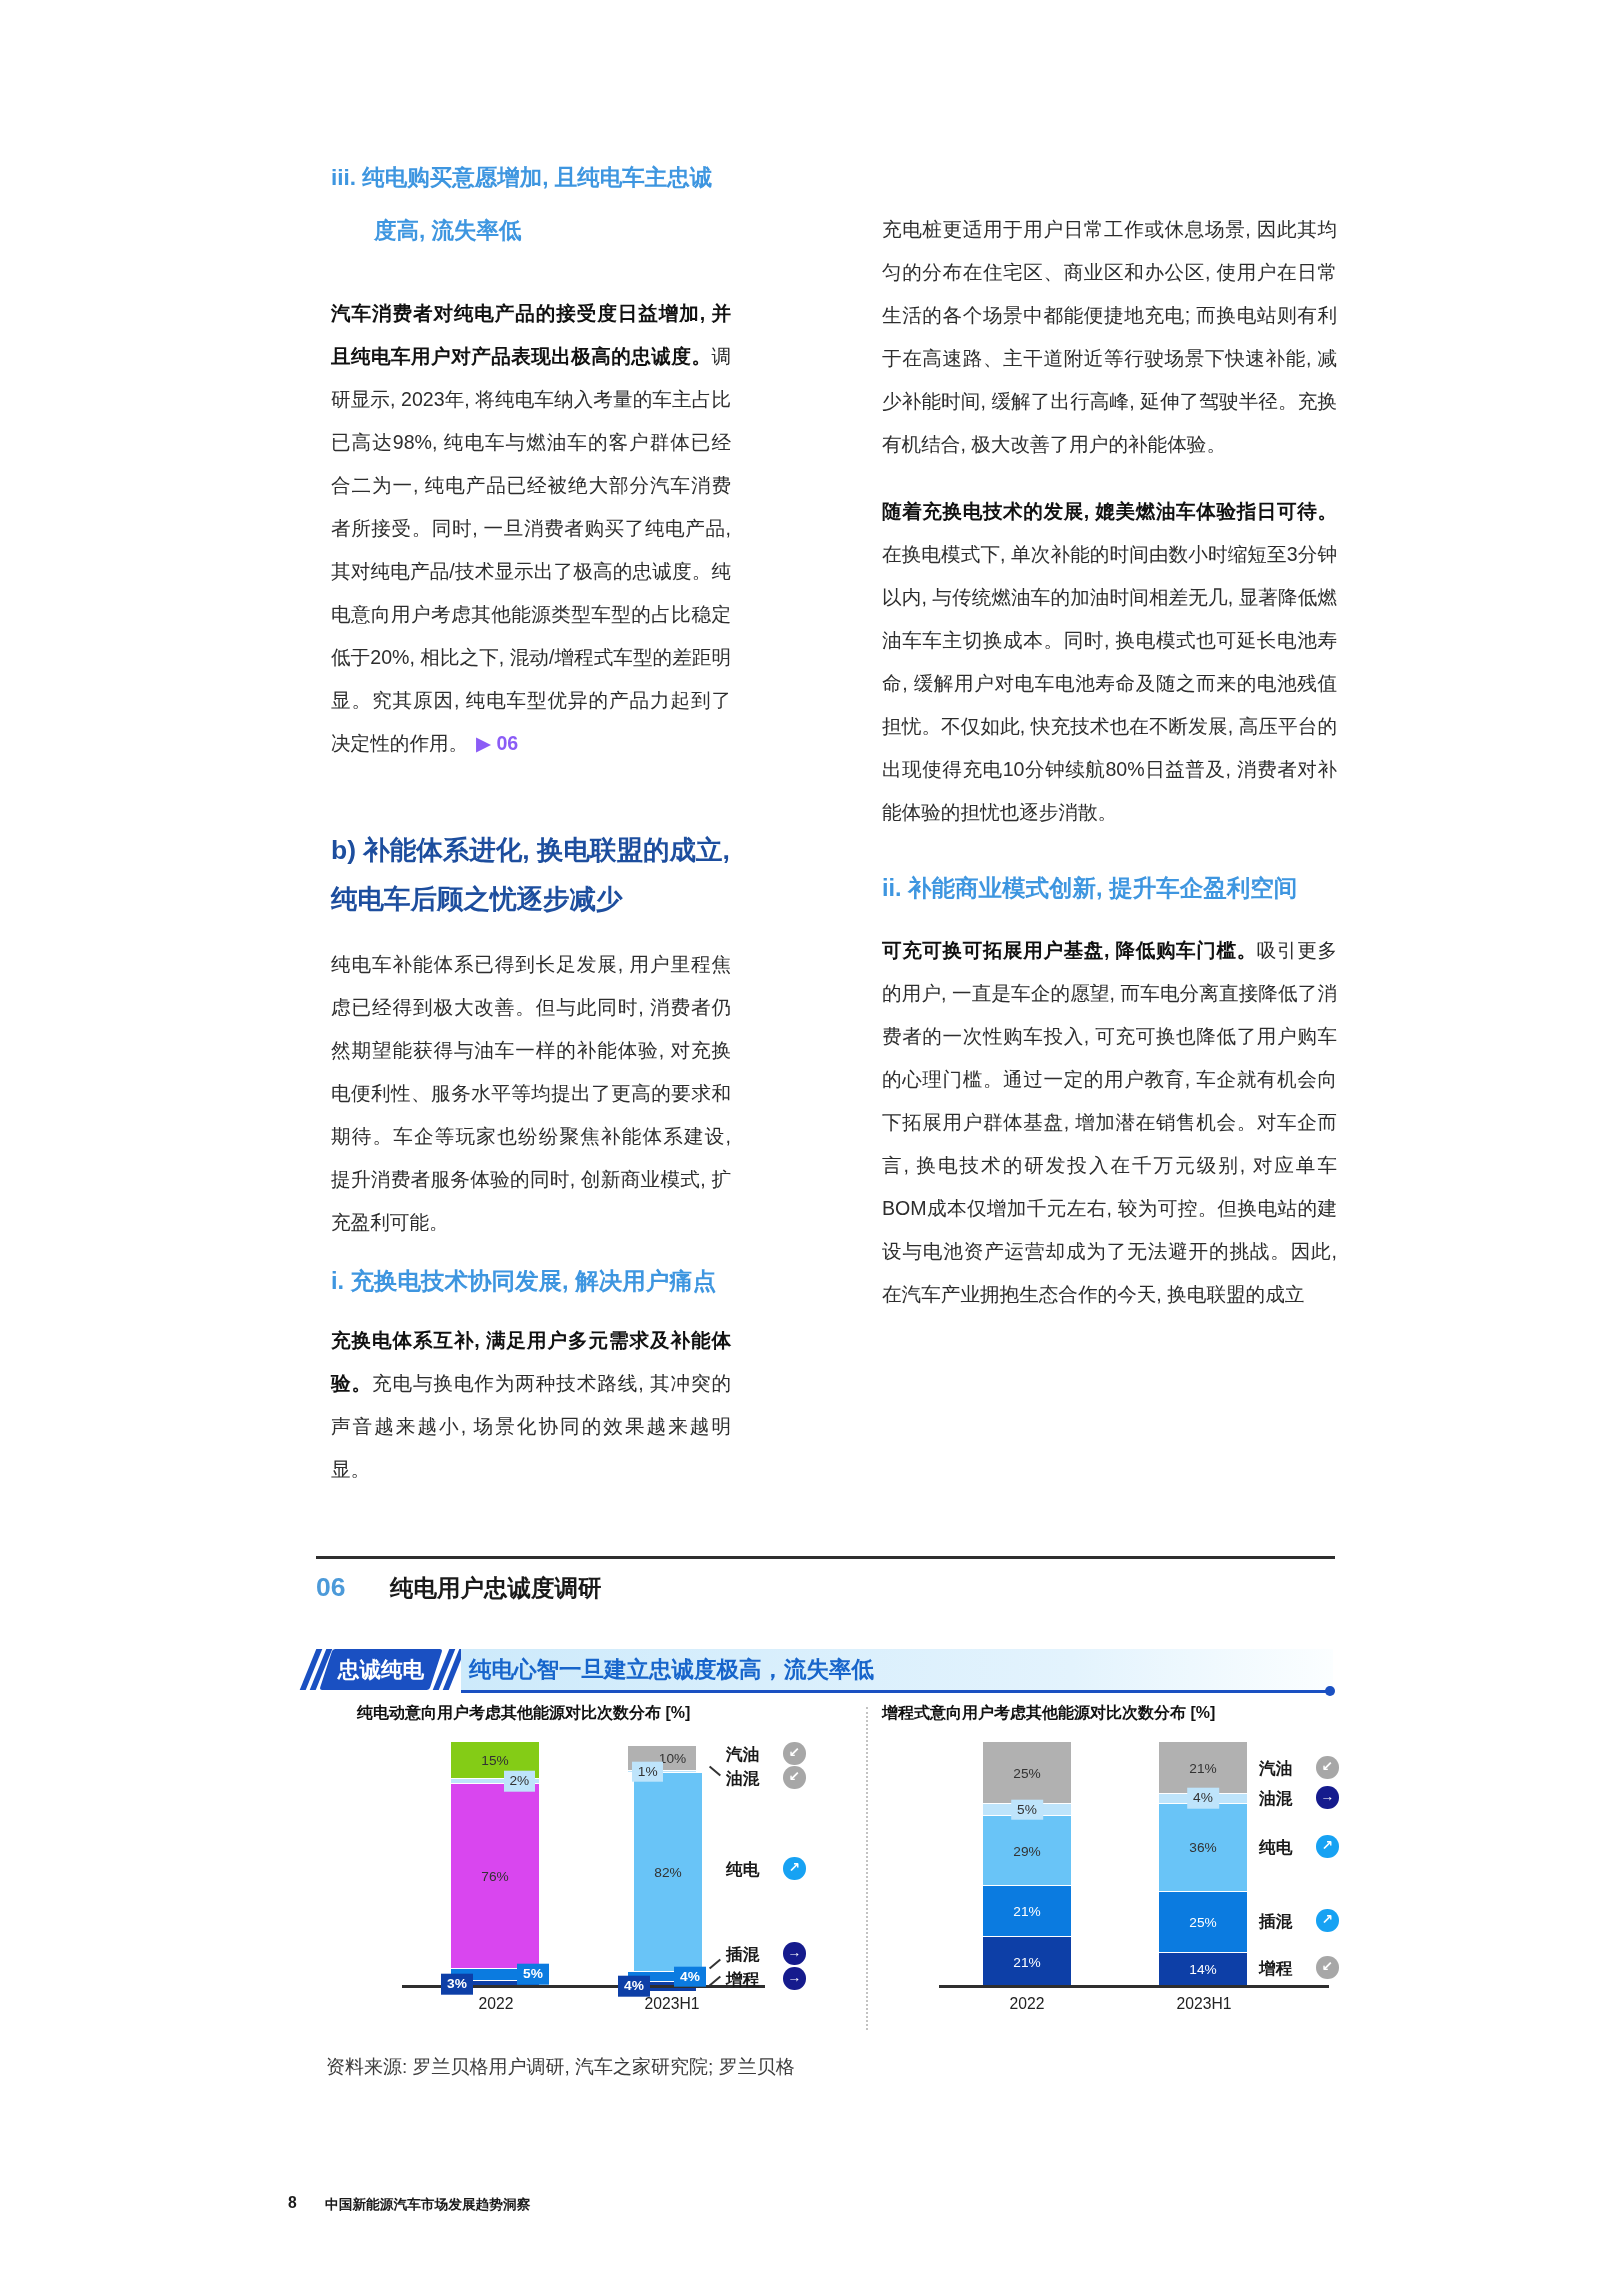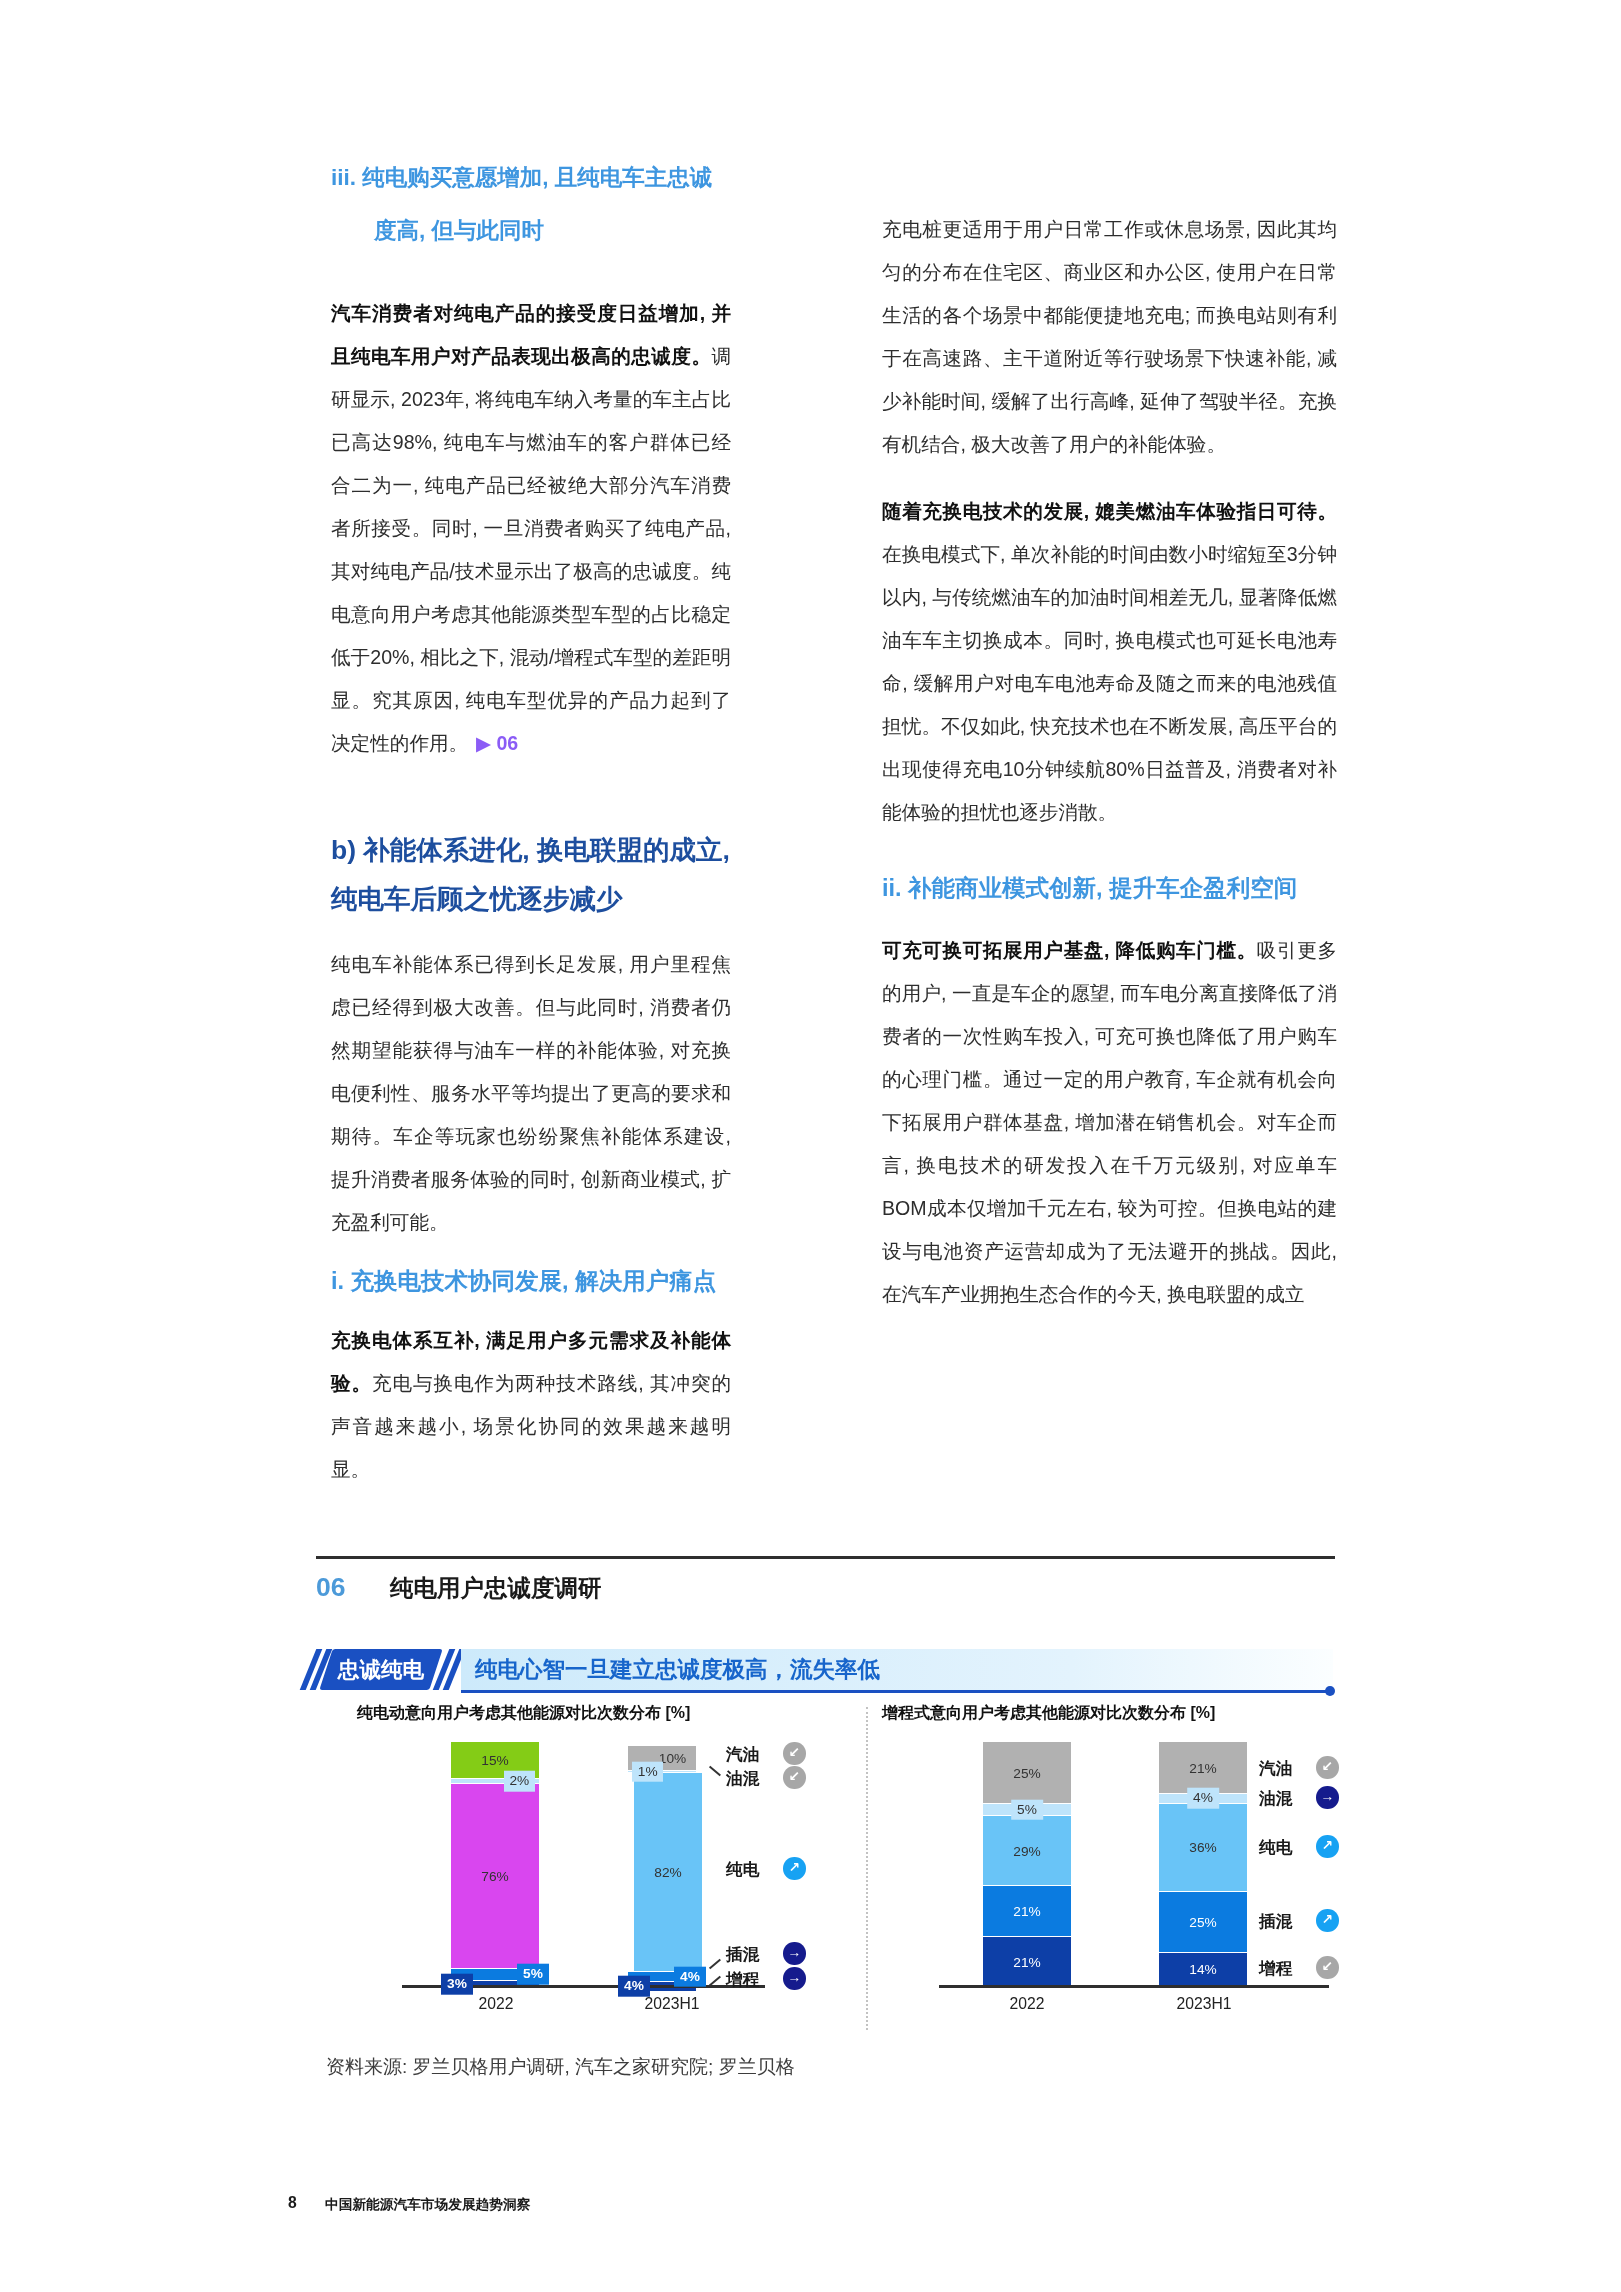--- a/index.html
+++ b/index.html
@@ -25,21 +25,21 @@
   .fig-num{position:absolute;left:316px;top:1572px;font-size:26.5px;font-weight:bold;color:#4c9ad9;}
   .fig-title{position:absolute;left:390px;top:1572px;font-size:23.5px;font-weight:bold;color:#1a1a1a;}
   
   .slash{position:absolute;top:1649px;width:5.9px;height:41px;background:#1a50c2;transform:skewX(-22deg);}
   .badge{position:absolute;left:326px;top:1649px;width:110px;height:41px;background:#1a50c2;
          transform:skewX(-18deg);border-radius:2.9px;}
   .badge-text{position:absolute;left:326px;top:1649px;width:110px;height:41px;line-height:41px;
          text-align:center;color:#fff;font-size:21.6px;font-weight:bold;}
   .strip{position:absolute;left:461px;top:1649px;width:872px;height:41px;
          background:linear-gradient(to right,#cdeafb 0%,#e3f3fd 70%,#fbfeff 100%);
-         line-height:41px;padding-left:14px;box-sizing:border-box;
+         line-height:41px;padding-left:8px;box-sizing:border-box;
          color:#1765cb;font-size:22.5px;font-weight:bold;}
   .strip-line{position:absolute;left:461px;top:1690px;width:868px;height:2.9px;background:#1a50c2;}
   .strip-dot{position:absolute;left:1325px;top:1686px;width:9.8px;height:9.8px;border-radius:50%;background:#1a50c2;}
   
   .chart{position:absolute;top:1696px;height:338px;}
   #chart-left{left:316px;width:551px;}
   #chart-right{left:882px;width:453px;}
   .chart-title{position:absolute;top:6.9px;left:0;font-size:16px;font-weight:bold;color:#111;}
   #chart-left .chart-title{left:41px;}
   .divider-dotted{position:absolute;left:866px;top:1707px;height:323px;width:0;border-left:2px dotted #c2c2c2;}
@@ -64,21 +64,21 @@
   .source{position:absolute;left:326px;top:2054px;font-size:19px;color:#3d3d3d;}
   .page-num{position:absolute;left:288px;top:2194px;font-size:15.7px;font-weight:bold;color:#1a1a1a;}
   .footer-title{position:absolute;left:325px;top:2196px;font-size:13.7px;font-weight:bold;color:#1a1a1a;}
 </style>
 </head>
 <body>
 
 <div class="page">
 
   <section class="col col-left">
-    <h3 class="h-lt h-iii hang">iii. 纯电购买意愿增加, 且纯电车主忠诚度高, 但与此同时</h3>
+    <h3 class="h-lt h-iii hang">iii. 纯电购买意愿增加, 且纯电车主忠诚度高, 流失率低</h3>
     <p class="body"><strong>汽车消费者对纯电产品的接受度日益增加, 并且纯电车用户对产品表现出极高的忠诚度。</strong><span>调研显示, 2023年, 将纯电车纳入考量的车主占比已高达98%, 纯电车与燃油车的客户群体已经合二为一, 纯电产品已经被绝大部分汽车消费者所接受。同时, 一旦消费者购买了纯电产品, 其对纯电产品/技术显示出了极高的忠诚度。纯电意向用户考虑其他能源类型车型的占比稳定低于20%, 相比之下, 混动/增程式车型的差距明显。究其原因, 纯电车型优异的产品力起到了决定性的作用。</span><span class="figref">▶ 06</span></p>
     <h2 class="h-navy">b) 补能体系进化, 换电联盟的成立, 纯电车后顾之忧逐步减少</h2>
     <p class="body">纯电车补能体系已得到长足发展, 用户里程焦虑已经得到极大改善。但与此同时, 消费者仍然期望能获得与油车一样的补能体验, 对充换电便利性、服务水平等均提出了更高的要求和期待。车企等玩家也纷纷聚焦补能体系建设, 提升消费者服务体验的同时, 创新商业模式, 扩充盈利可能。</p>
     <h3 class="h-lt h-i">i. 充换电技术协同发展, 解决用户痛点</h3>
     <p class="body"><strong>充换电体系互补, 满足用户多元需求及补能体验。</strong><span>充电与换电作为两种技术路线, 其冲突的声音越来越小, 场景化协同的效果越来越明显。</span></p>
   </section>
 
   <section class="col col-right">
     <p class="body first-right mb24">充电桩更适用于用户日常工作或休息场景, 因此其均匀的分布在住宅区、商业区和办公区, 使用户在日常生活的各个场景中都能便捷地充电; 而换电站则有利于在高速路、主干道附近等行驶场景下快速补能, 减少补能时间, 缓解了出行高峰, 延伸了驾驶半径。充换有机结合, 极大改善了用户的补能体验。</p>
     <p class="body"><strong>随着充换电技术的发展, 媲美燃油车体验指日可待。</strong><span>在换电模式下, 单次补能的时间由数小时缩短至3分钟以内, 与传统燃油车的加油时间相差无几, 显著降低燃油车车主切换成本。同时, 换电模式也可延长电池寿命, 缓解用户对电车电池寿命及随之而来的电池残值担忧。不仅如此, 快充技术也在不断发展, 高压平台的出现使得充电10分钟续航80%日益普及, 消费者对补能体验的担忧也逐步消散。</span></p>

